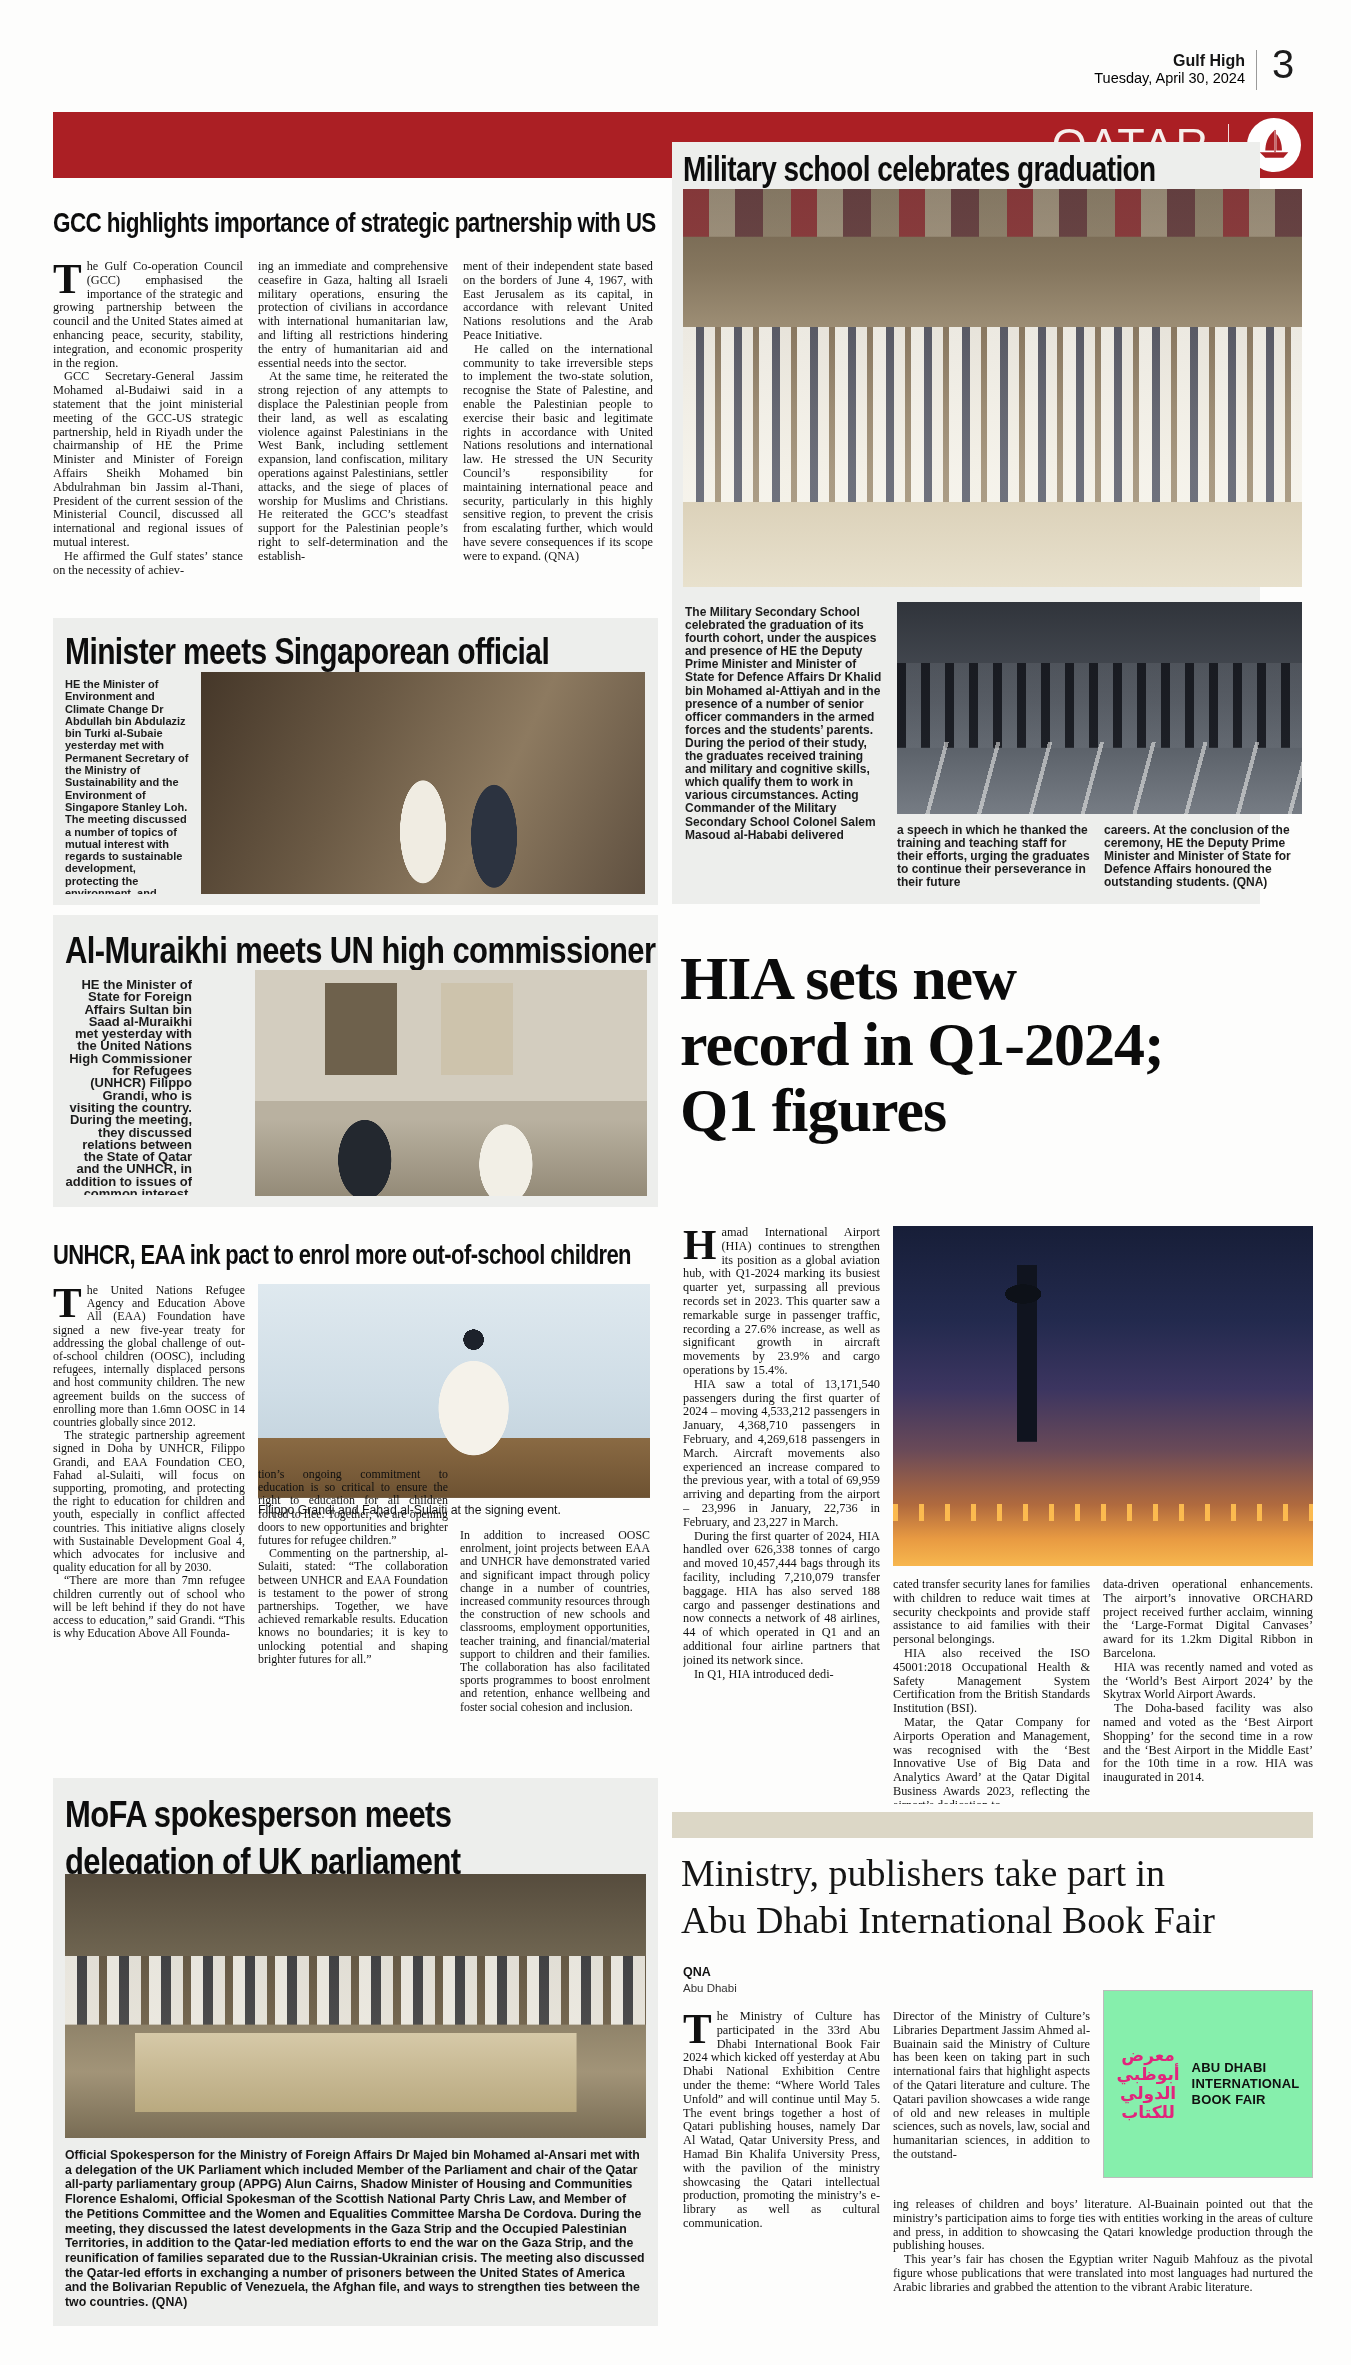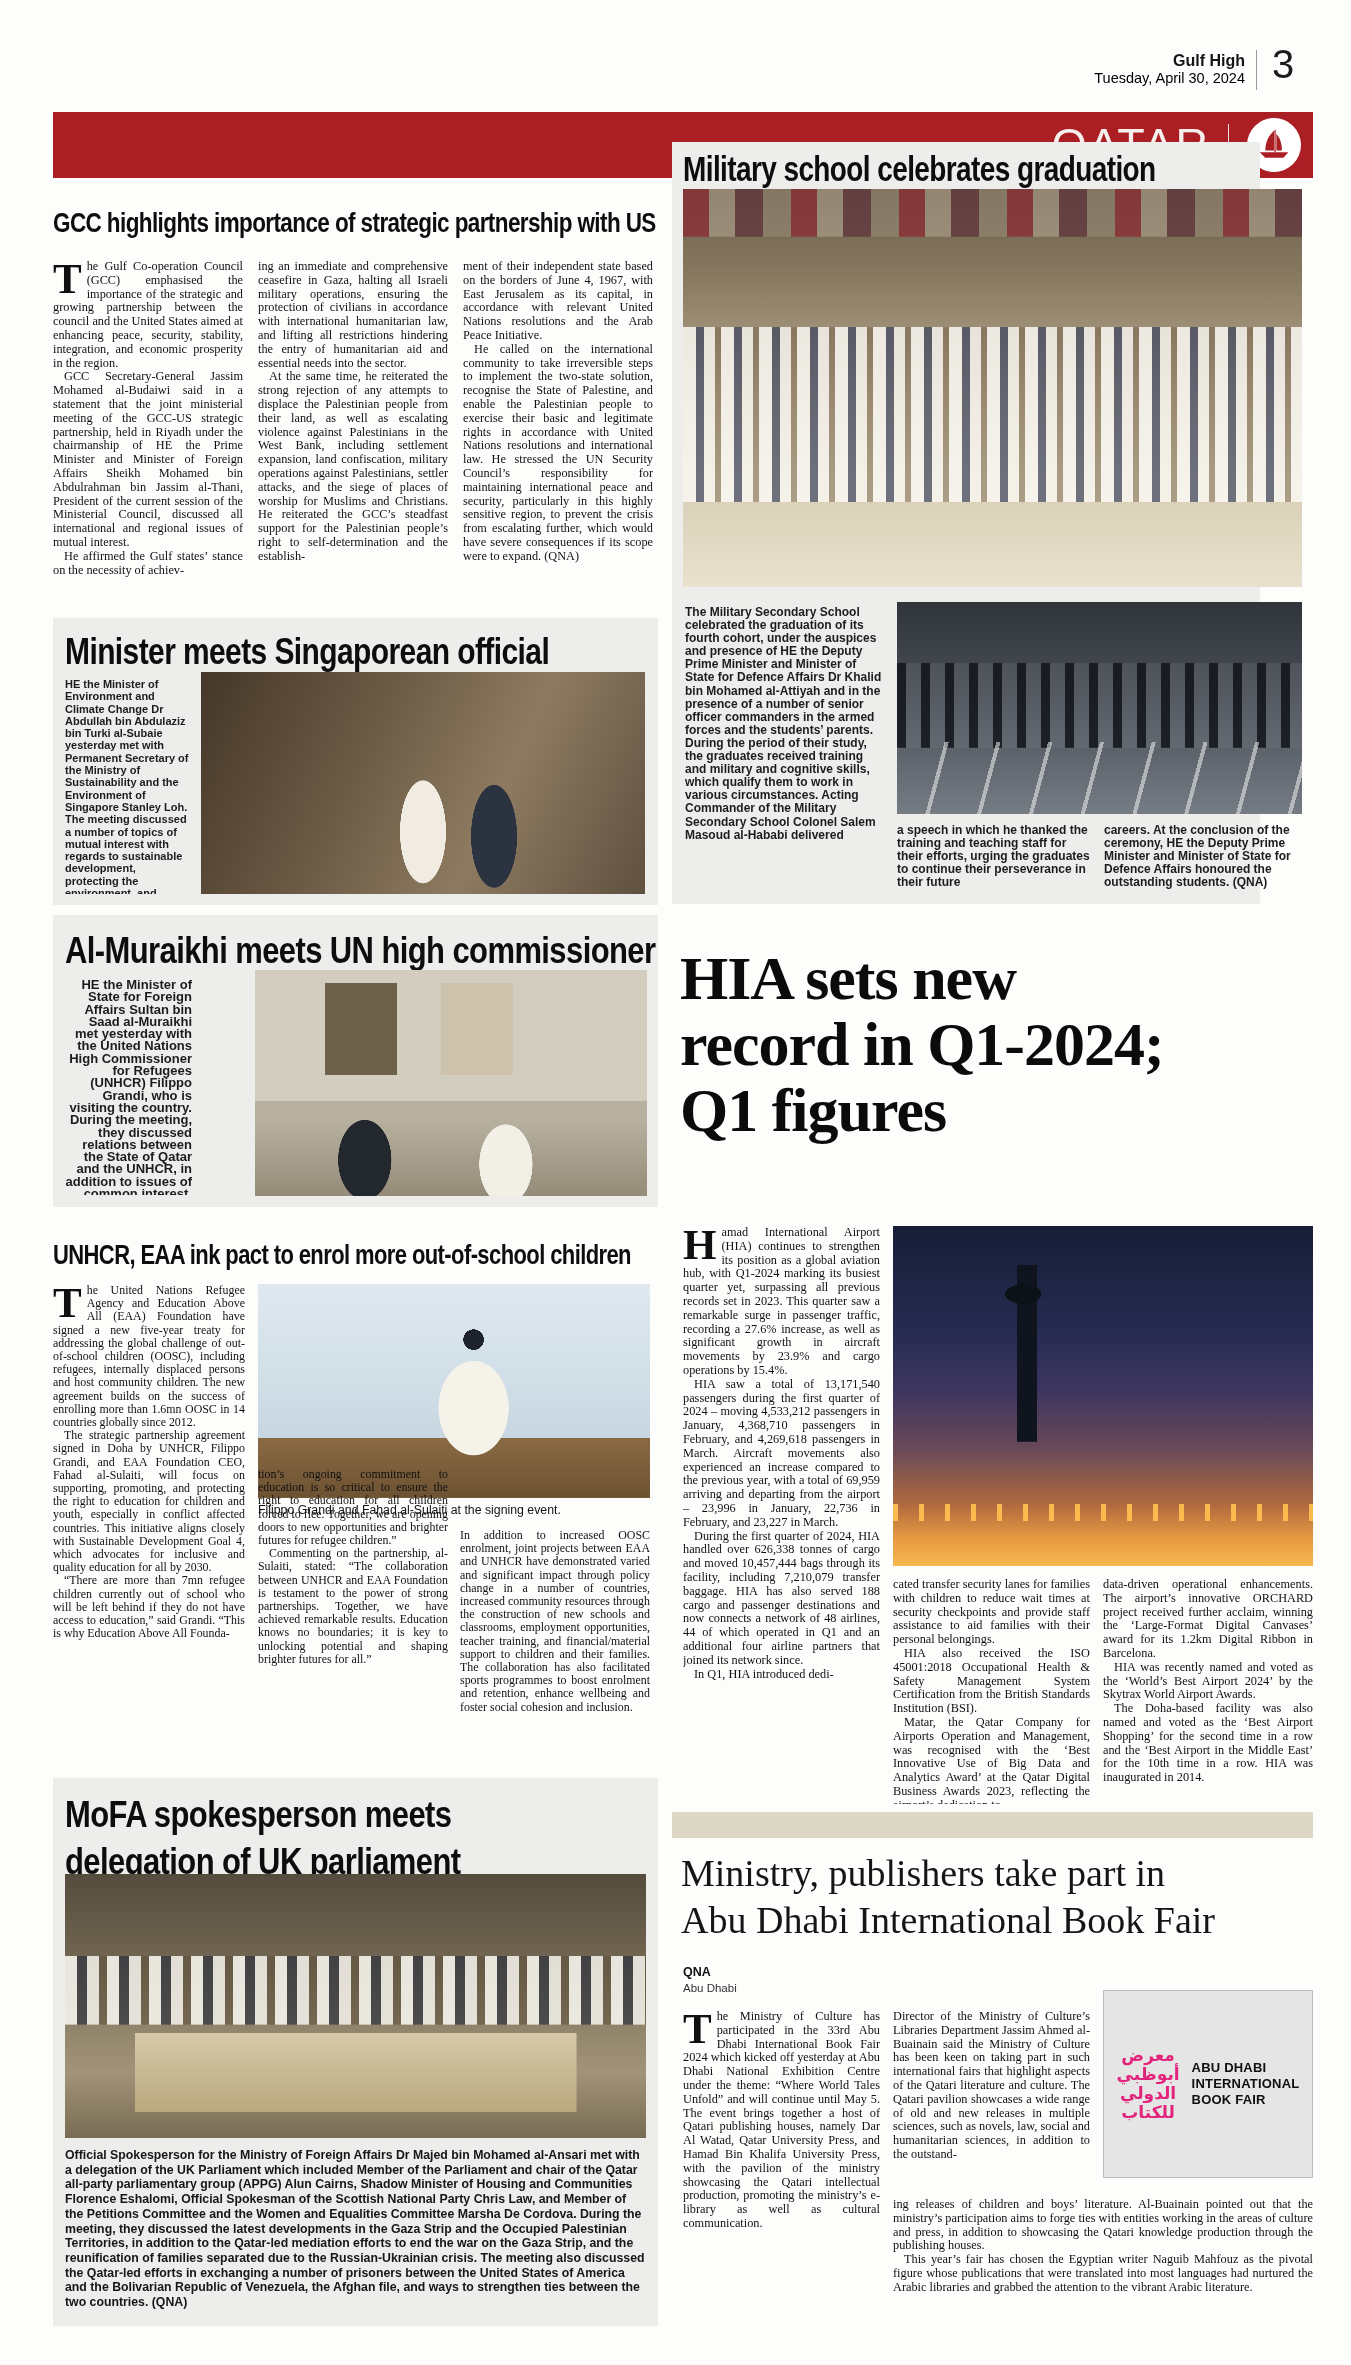--- a/index.html
+++ b/index.html
@@ -130,21 +130,21 @@
   
   .band{position:absolute;left:672px;top:1812px;width:641px;height:26px;background:#dcd7c6;}
   .bf-hl{position:absolute;left:681px;top:1850px;font-family:"Liberation Serif",serif;
          font-size:38px;line-height:47px;font-weight:400;color:#151515;}
   .bf-by{position:absolute;left:683px;top:1964px;line-height:16px;}
   .bf-agency{font-size:12.5px;font-weight:bold;}
   .bf-loc{font-size:11.5px;color:#333;}
   .bf-c1{position:absolute;left:683px;top:2010px;width:197px;height:335px;}
   .bf-c2{position:absolute;left:893px;top:2010px;width:197px;height:178px;}
   .bf-logo{position:absolute;left:1103px;top:1990px;width:210px;height:188px;border:1px solid #bcbcbc;
-           background:#e5e5e5;display:flex;align-items:center;justify-content:center;gap:12px;box-sizing:border-box;}
+           background:#86efac;display:flex;align-items:center;justify-content:center;gap:12px;box-sizing:border-box;}
   .bf-logo-ar{font-family:"DejaVu Sans",sans-serif;direction:rtl;text-align:center;
               color:#e2247c;font-weight:bold;font-size:17px;line-height:19px;}
   .bf-logo-en{font-weight:800;font-size:13px;line-height:16px;color:#101010;letter-spacing:.2px;}
   .bf-cont{position:absolute;left:893px;top:2198px;width:420px;height:148px;}
 </style>
 </head>
 <body>
 
 <div class="hd-meta">
   <div class="hd-pub">Gulf High</div>

